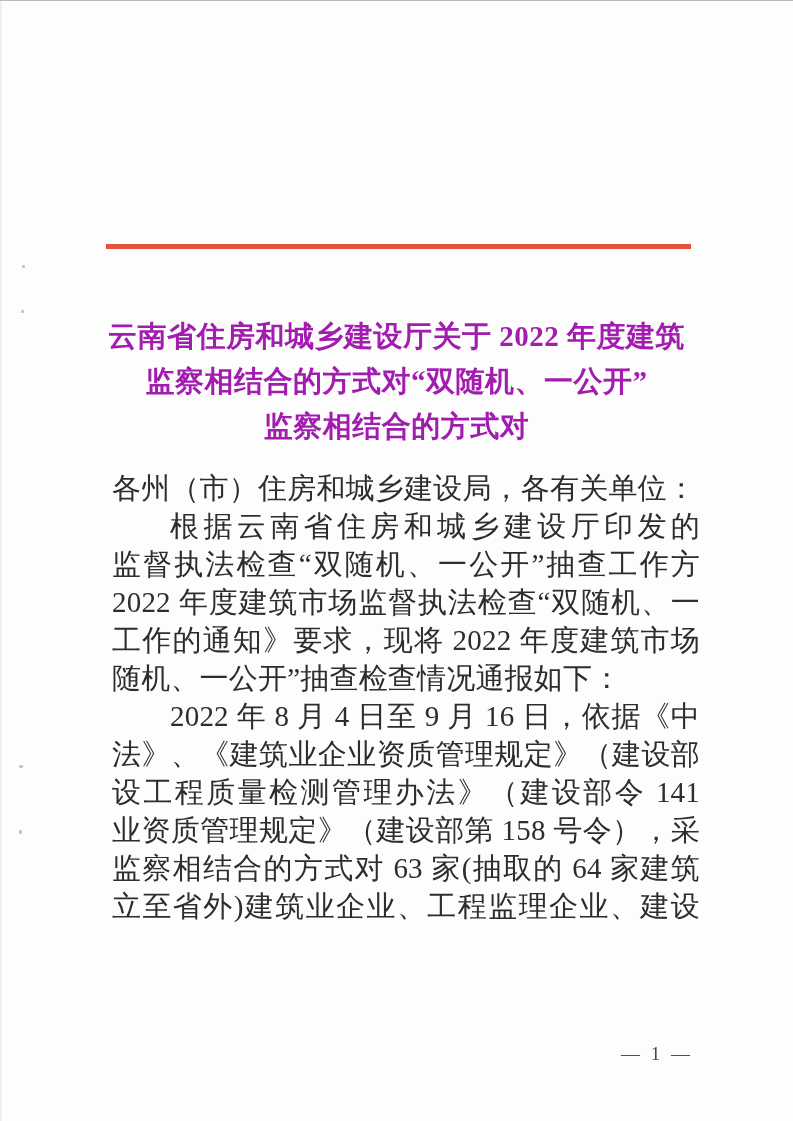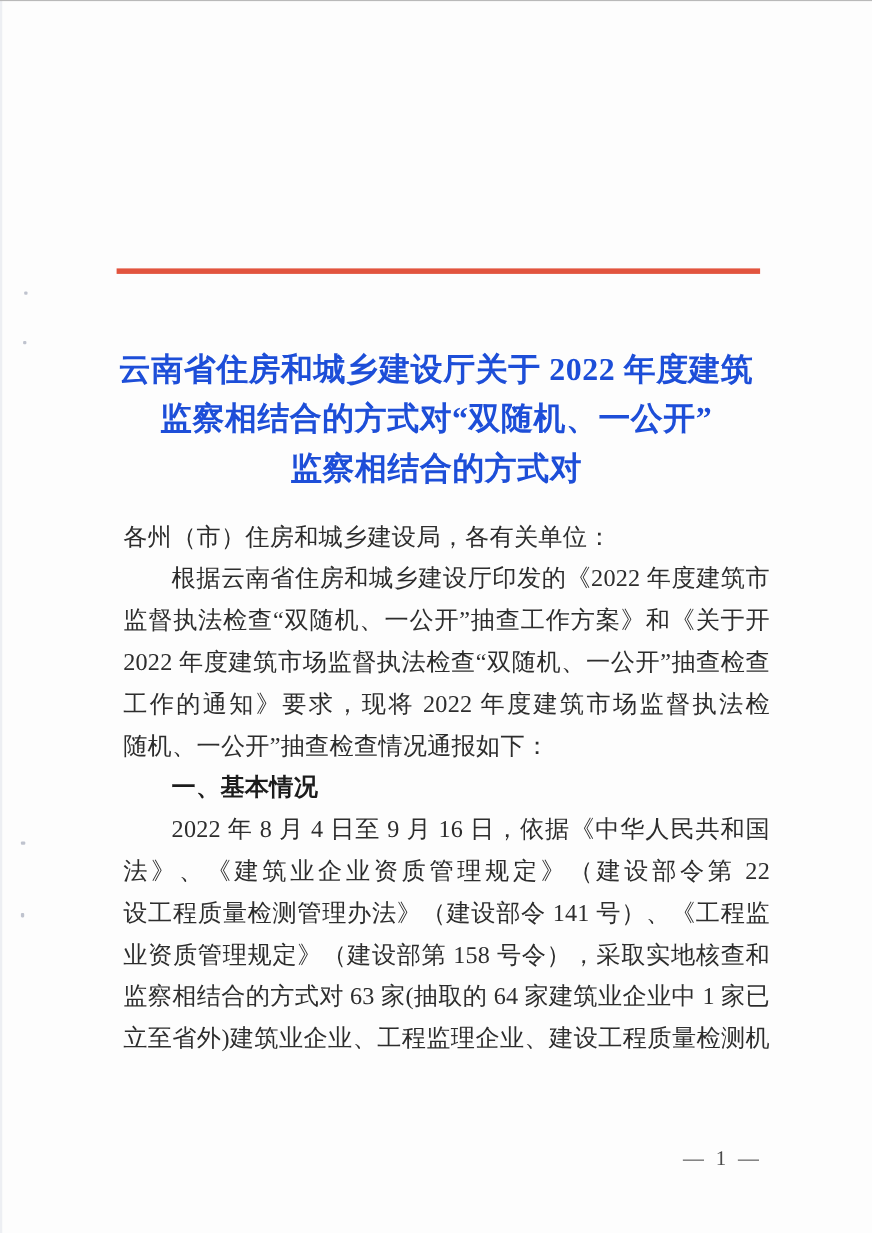--- a/index.html
+++ b/index.html
@@ -33,30 +33,30 @@
     width: 585px; height: 5px;
     background: var(--accent, #e2543e);
   }
   
   .doc-title {
     position: absolute;
     top: 313px; left: 60px; right: 60px;
     text-align: center;
     font-size: 29px;
     font-weight: bold;
-    color: #1d4ed8;
+    color: #a21caf;
     line-height: 45px;
     letter-spacing: 0.5px;
   }
   
   .body-text {
     position: absolute;
     top: 468px; left: 112px;
     width: 588px;
-    font-size: 22px;
+    font-size: 29px;
     line-height: 38px;
     color: #2d2d2d;
     letter-spacing: 0.2px;
   }
   .ln { height: 38px; white-space: nowrap; }
   .ln.fill {
     white-space: normal;
     text-align: justify;
     text-align-last: justify;
     overflow: hidden;
@@ -97,21 +97,20 @@
     <div>监察相结合的方式对</div>
   </div>
 
   <div class="body-text">
     <div class="ln">各州（市）住房和城乡建设局，各有关单位：</div>
     <div class="ln fill indent">根据云南省住房和城乡建设厅印发的《2022 年度建筑市场</div>
     <div class="ln fill">监督执法检查“双随机、一公开”抽查工作方案》和《关于开展</div>
     <div class="ln fill">2022 年度建筑市场监督执法检查“双随机、一公开”抽查检查</div>
     <div class="ln fill">工作的通知》要求，现将 2022 年度建筑市场监督执法检查“双</div>
     <div class="ln">随机、一公开”抽查检查情况通报如下：</div>
-    <div class="ln heading indent">一、基本情况</div>
     <div class="ln fill indent">2022 年 8 月 4 日至 9 月 16 日，依据《中华人民共和国建筑</div>
     <div class="ln fill">法》、《建筑业企业资质管理规定》（建设部令第 22 号）、《建</div>
     <div class="ln fill">设工程质量检测管理办法》（建设部令 141 号）、《工程监理企</div>
     <div class="ln fill">业资质管理规定》（建设部第 158 号令），采取实地核查和网络</div>
     <div class="ln fill">监察相结合的方式对 63 家(抽取的 64 家建筑业企业中 1 家已分</div>
     <div class="ln fill">立至省外)建筑业企业、工程监理企业、建设工程质量检测机构</div>
   </div>
 
   <div class="page-number">— 1 —</div>
 

